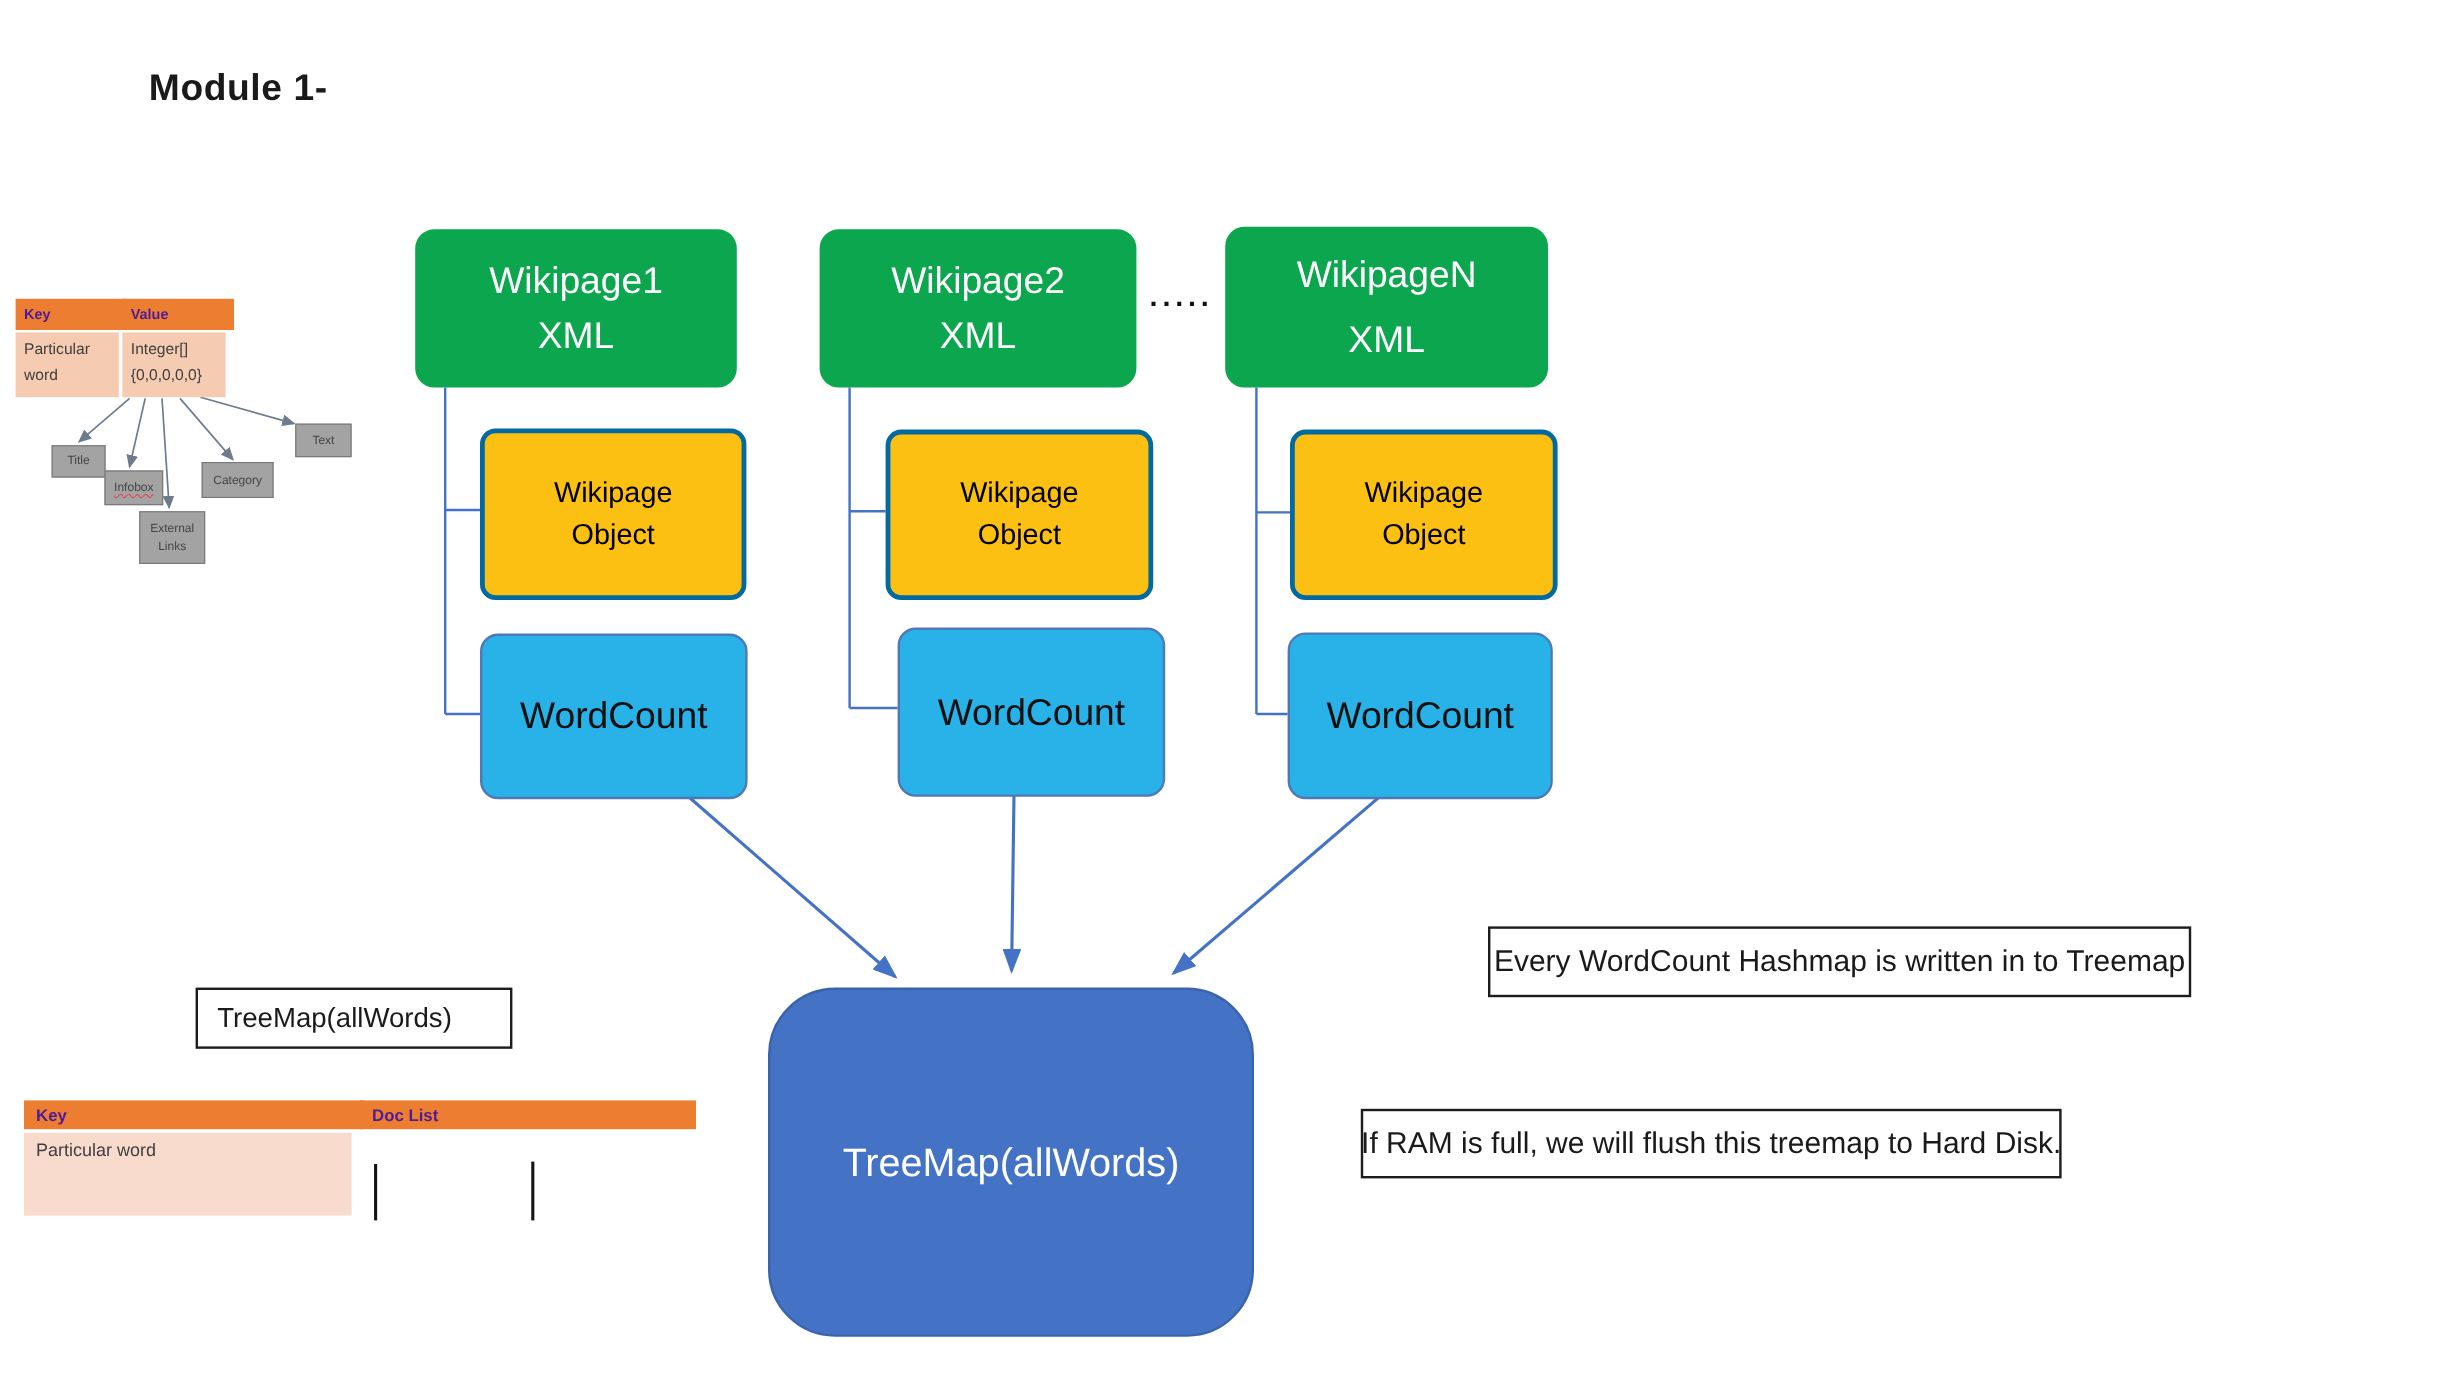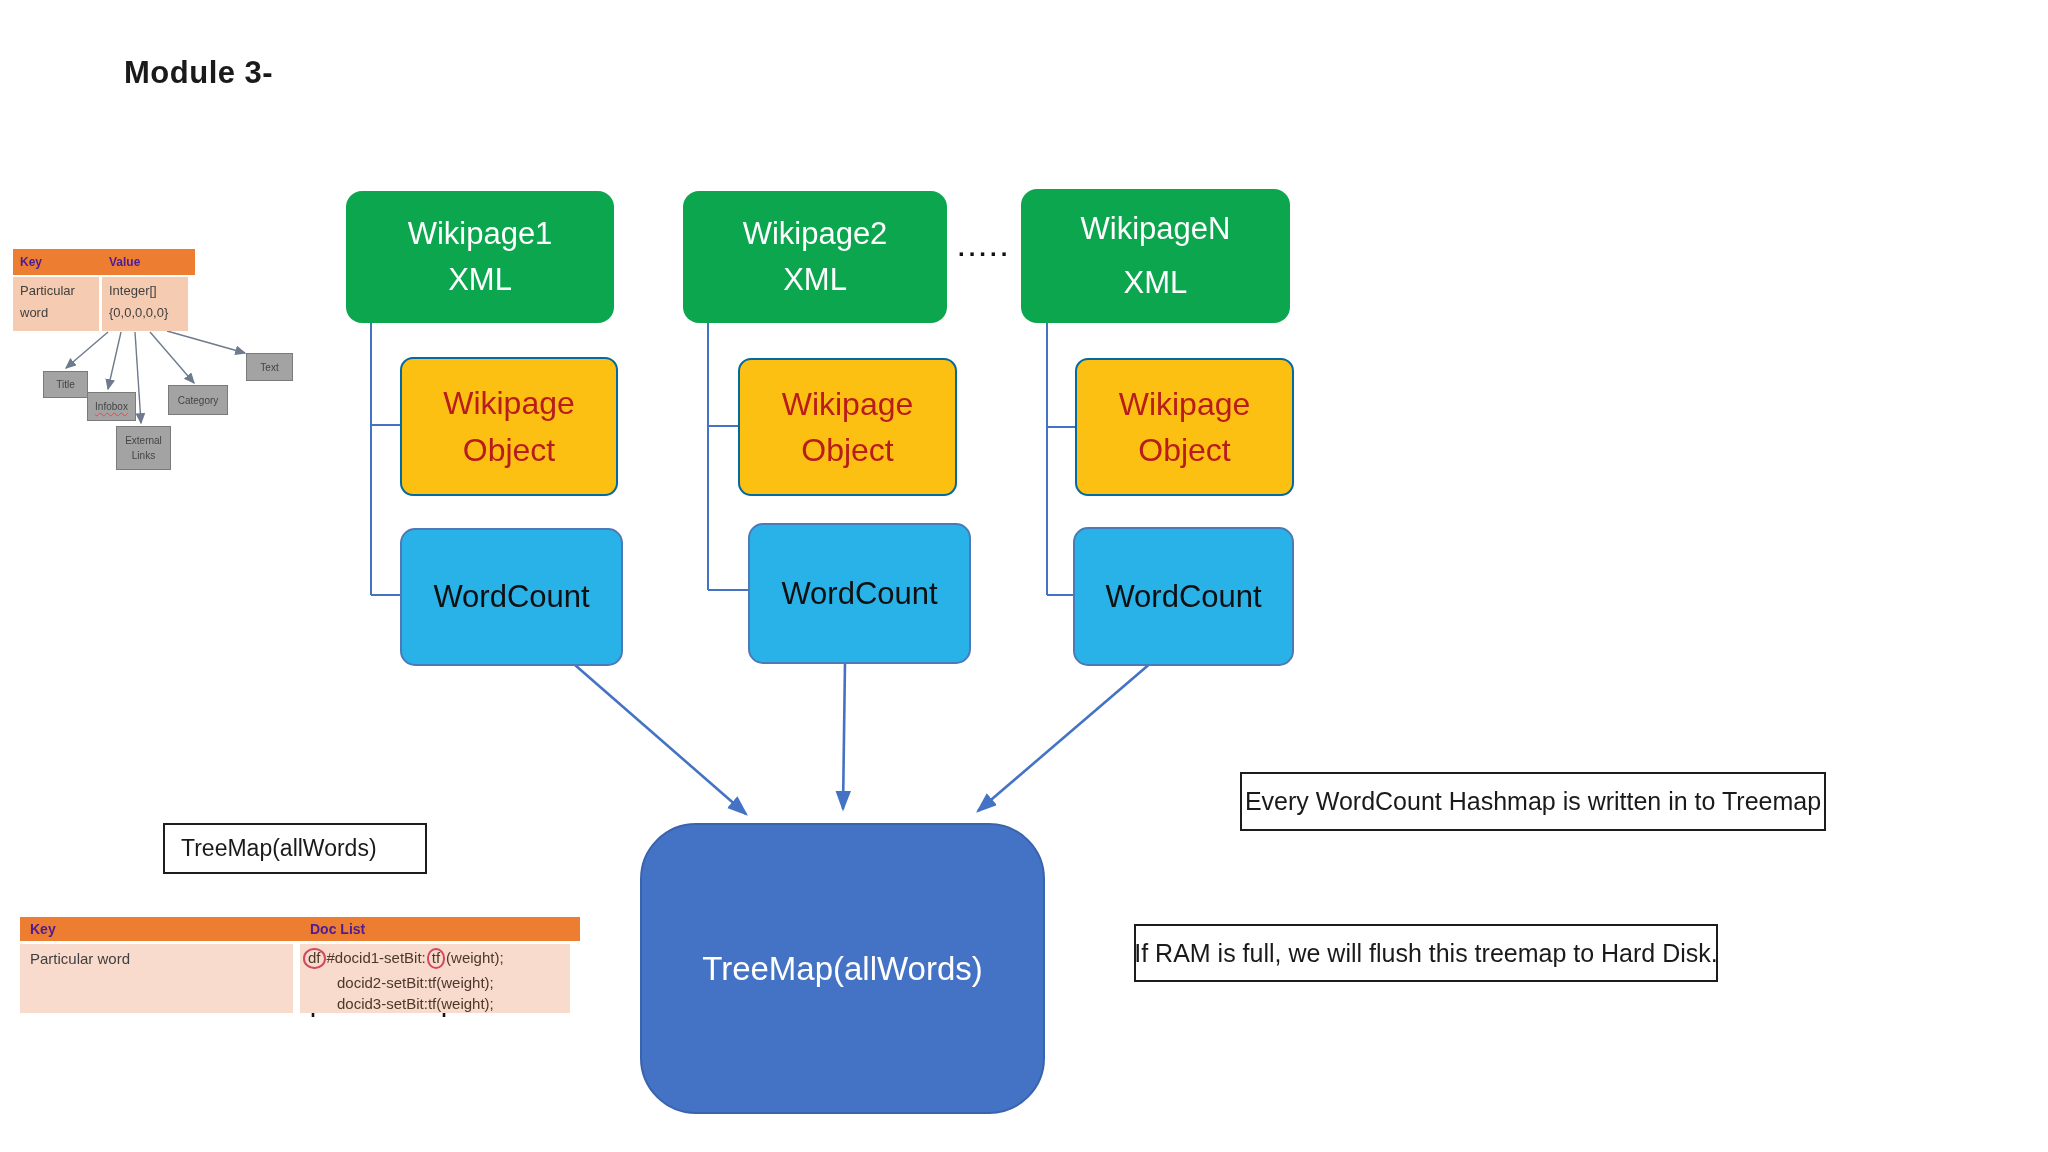--- a/index.html
+++ b/index.html
@@ -7,21 +7,21 @@
     position:relative;width:2048px;height:1152px;background:#ffffff;
     font-family:"Liberation Sans",sans-serif;overflow:hidden;color:#1a1a1a;
   }
   .abs{position:absolute;}
   .overlay{position:absolute;left:0;top:0;width:2048px;height:1152px;z-index:1;pointer-events:none;}
   .slide-title{font-size:31px;font-weight:bold;letter-spacing:0.5px;}
   
   .pbox{display:flex;flex-direction:column;align-items:center;justify-content:center;
         text-align:center;z-index:2;white-space:pre-line;}
   .box-green{background:var(--green,#0CA64F);color:#fff;border-radius:16px;font-size:31px;line-height:1.5;}
-  .box-yellow{background:var(--yellow,#FCC013);color:#b91c1c;border:2px solid #0369a1;border-radius:13px;font-size:32px;line-height:1.45;}
+  .box-yellow{background:var(--yellow,#FCC013);color:#000000;border:4px solid #0369a1;border-radius:13px;font-size:24px;line-height:1.45;}
   .box-cyan{background:var(--cyan,#29B2E8);color:#101010;border:2px solid #4e79b8;border-radius:15px;font-size:31px;}
   .box-treemap{background:var(--blue,#4472C4);color:#fff;border:2px solid #3a63ad;border-radius:56px;font-size:33px;}
   .dots{font-size:24px;font-weight:bold;letter-spacing:4px;color:#111;z-index:2;}
   
   .label-box{border:2px solid #1c1c1c;background:#fff;display:flex;align-items:center;
              padding-left:16px;font-size:23px;z-index:2;}
   .note-box{border:2px solid #1c1c1c;background:#fff;display:flex;align-items:center;justify-content:center;
             font-size:25px;z-index:2;white-space:nowrap;}
   
   .hdr-cell{background:var(--orange,#ED7D31);color:#4c1d95;font-weight:bold;display:flex;align-items:center;z-index:2;}
@@ -74,21 +74,21 @@
       <line x1="150" y1="332" x2="194" y2="383" marker-end="url(#arrGray)"></line>
       <line x1="167" y1="331" x2="245" y2="353" marker-end="url(#arrGray)"></line>
     </g>
 
     <g stroke="#141414" stroke-width="2.6" fill="none">
       <line x1="313" y1="970" x2="313" y2="1017"></line>
       <line x1="444" y1="968" x2="444" y2="1017"></line>
     </g>
   </svg>
 
-  <div class="abs slide-title" style="left:124px;top:55px;">Module 3-</div>
+  <div class="abs slide-title" style="left:124px;top:55px;">Module 1-</div>
 
   <div class="abs hdr-cell mini-hdr" style="left:13px;top:249px;width:86px;height:26px;">Key</div>
   <div class="abs hdr-cell mini-hdr" style="left:102px;top:249px;width:86px;height:26px;">Value</div>
   <div class="abs row-cell mini-row" style="left:13px;top:277px;width:79px;height:51px;">Particular
 word</div>
   <div class="abs row-cell mini-row" style="left:102px;top:277px;width:79px;height:51px;">Integer[]
 {0,0,0,0,0}</div>
 
   <div class="abs node-box" style="left:43px;top:371px;width:43px;height:25px;">Title</div>
   <div class="abs node-box" style="left:87px;top:392px;width:47px;height:27px;"><span class="wavy">Infobox</span></div>
@@ -121,19 +121,14 @@
   <div class="abs pbox box-treemap" style="left:640px;top:823px;width:401px;height:287px;">TreeMap(allWords)</div>
 
   <div class="abs label-box" style="left:163px;top:823px;width:244px;height:47px;">TreeMap(allWords)</div>
 
   <div class="abs note-box" style="left:1134px;top:924px;width:580px;height:54px;">If RAM is full, we will flush this treemap to Hard Disk.</div>
   <div class="abs note-box" style="left:1240px;top:772px;width:582px;height:55px;">Every WordCount Hashmap is written in to Treemap</div>
 
   <div class="abs hdr-cell big-hdr" style="left:20px;top:917px;width:273px;height:24px;">Key</div>
   <div class="abs hdr-cell big-hdr" style="left:300px;top:917px;width:270px;height:24px;">Doc List</div>
   <div class="abs row-cell big-row" style="left:20px;top:944px;width:273px;height:69px;padding:6px 0 0 10px;box-sizing:border-box;">Particular word</div>
-  <div class="abs row-cell big-row" style="left:300px;top:944px;width:270px;height:69px;">
-      <span class="code-line" style="left:2px;top:4px;"><span class="red-circle">df</span><span>#docid1-setBit:</span><span class="red-circle">tf</span><span>(weight);</span></span>
-      <span class="code-line" style="left:37px;top:30px;">docid2-setBit:tf(weight);</span>
-      <span class="code-line" style="left:37px;top:51px;">docid3-setBit:tf(weight);</span>
-  </div>
 
 </div>
 
 </body></html>

